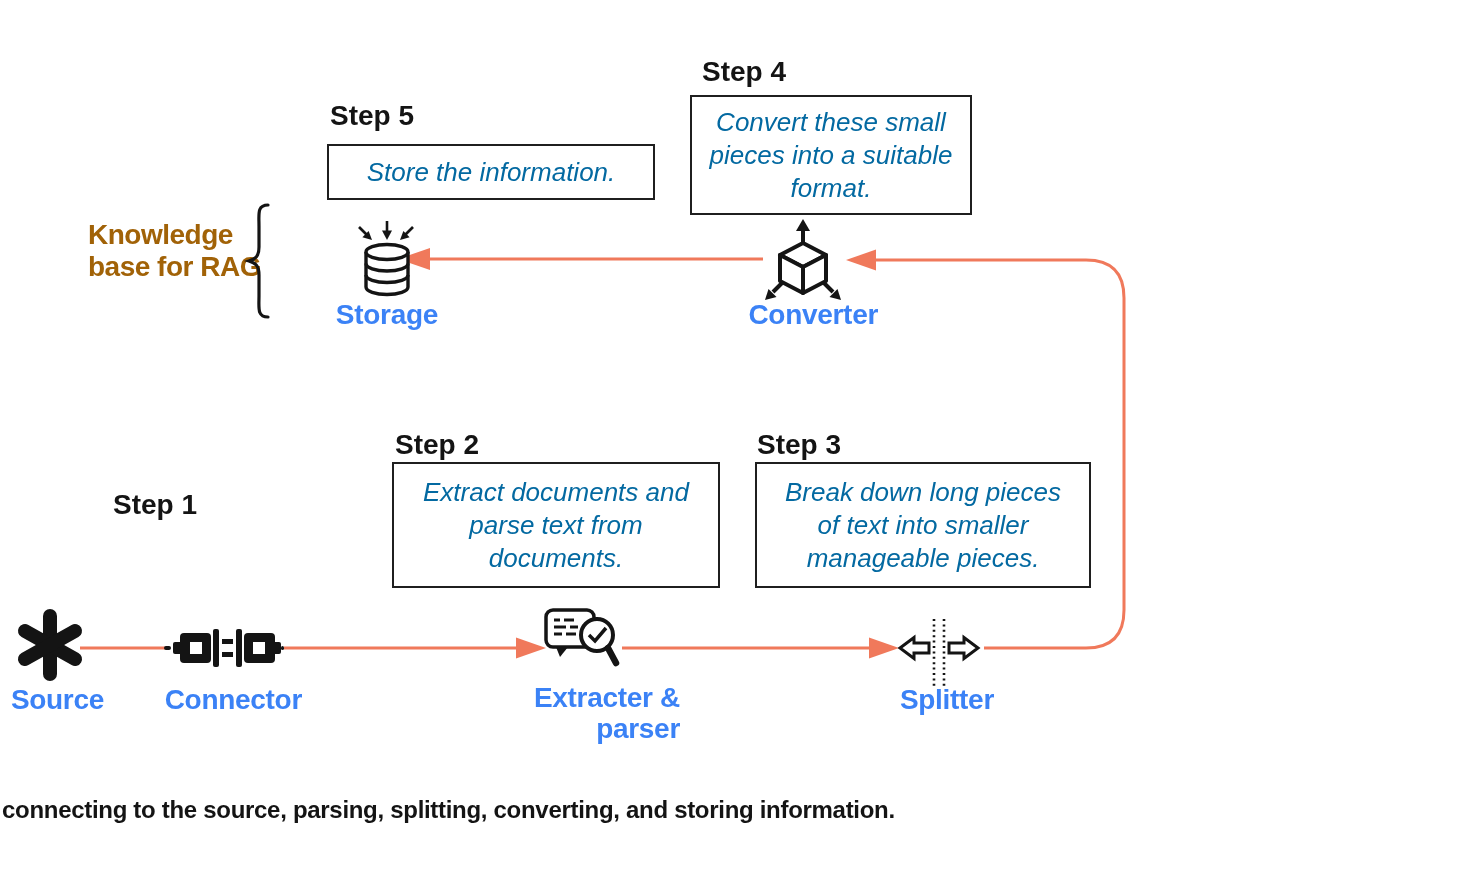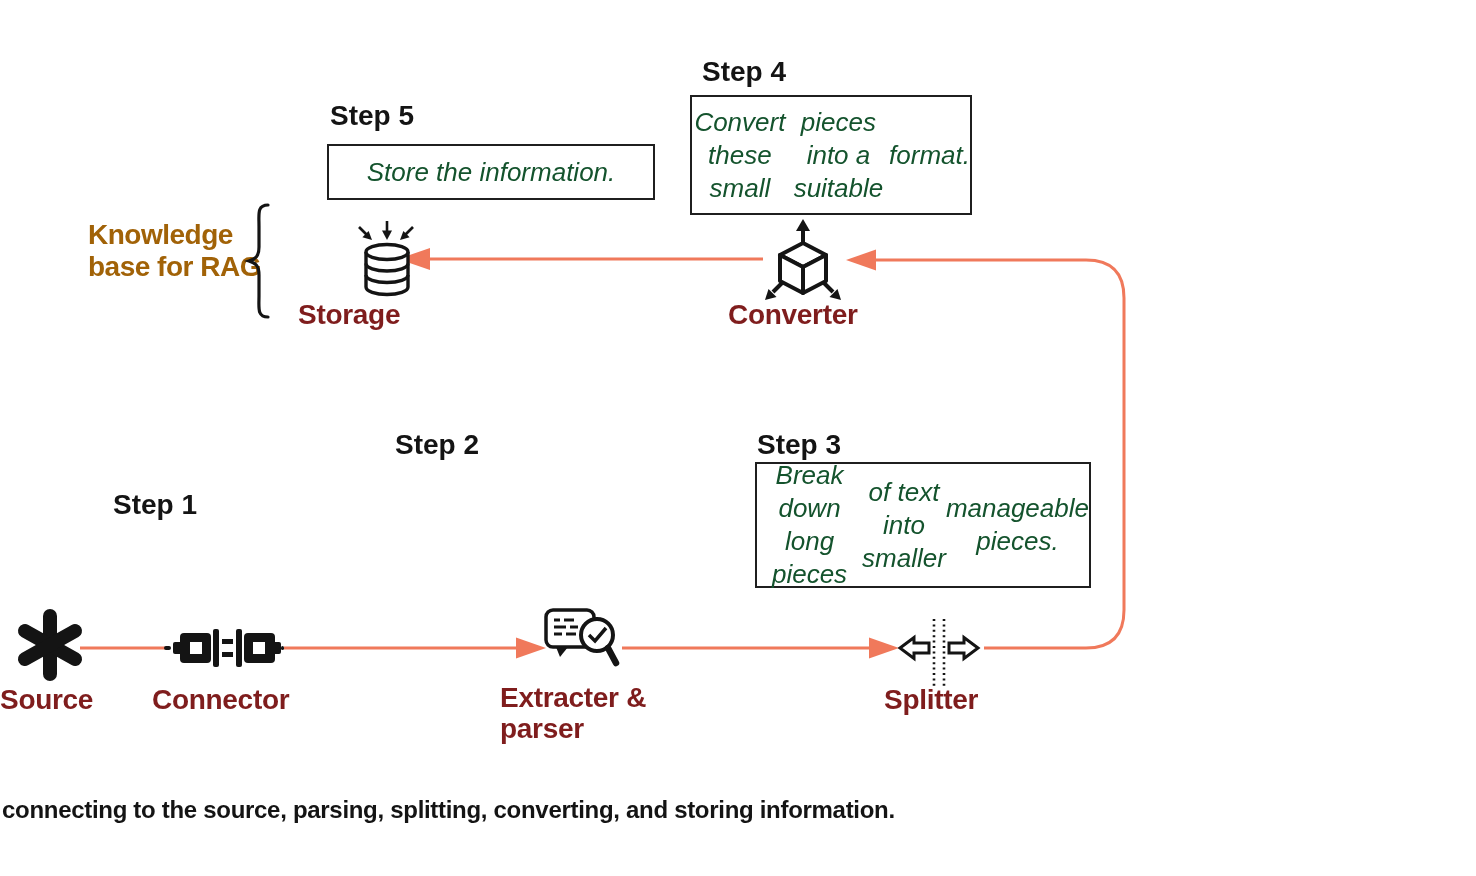--- a/index.html
+++ b/index.html
@@ -8,26 +8,26 @@
     font-family:"Liberation Sans","DejaVu Sans",sans-serif;color:#141414;
   }
   .abs{position:absolute;}
   svg{display:block;overflow:visible;}
   .overlay{position:absolute;left:0;top:0;}
   .step-title{
     position:absolute;font-weight:bold;font-size:28px;white-space:nowrap;color:#141414;
   }
   .note-box{
     position:absolute;border:2.5px solid #1f1f1f;background:#fff;
-    display:flex;flex-direction:row;justify-content:center;align-items:center;
-    font-style:italic;font-size:26px;line-height:33px;text-align:center;color:#14532d;
+    display:flex;flex-direction:column;justify-content:center;align-items:center;
+    font-style:italic;font-size:26px;line-height:33px;text-align:center;color:#0369a1;
   }
   .node-label{
-    position:absolute;font-weight:bold;font-size:28px;text-align:left;
-    line-height:31px;color:#7f1d1d;letter-spacing:-0.3px;
+    position:absolute;font-weight:bold;font-size:28px;text-align:right;
+    line-height:31px;color:#3b82f6;letter-spacing:-0.3px;
   }
   .kb-label{
     position:absolute;font-weight:bold;font-size:28px;line-height:32px;
     letter-spacing:-0.5px;color:#a16207;white-space:nowrap;
   }
   .caption{
     position:absolute;font-weight:bold;font-size:24px;line-height:35px;
     letter-spacing:-0.3px;color:#141414;white-space:nowrap;
   }
   .cap-num{margin-right:26px;}
@@ -106,20 +106,25 @@
       <polygon points="43,25 66,37 43,49 20,37"></polygon>
       <polygon points="20,37 43,49 43,75 20,63"></polygon>
       <polygon points="66,37 43,49 43,75 66,63"></polygon>
     </g>
   </svg>
   <div class="node-label" style="left:728px;top:299px;width:150px">Converter</div>
 
   <div class="step-title" style="left:113px;top:489px">Step 1</div>
 
   <div class="step-title" style="left:395px;top:429px">Step 2</div>
+  <div class="note-box" style="left:392px;top:462px;width:324px;height:122px">
+    <div>Extract documents and</div>
+    <div>parse text from</div>
+    <div>documents.</div>
+  </div>
 
   <div class="step-title" style="left:757px;top:429px">Step 3</div>
   <div class="note-box" style="left:755px;top:462px;width:332px;height:122px">
     <div>Break down long pieces</div>
     <div>of text into smaller</div>
     <div>manageable pieces.</div>
   </div>
 
   <svg class="abs" style="left:18px;top:610px" width="64" height="70" viewBox="0 0 64 70">
     <g stroke="#141414" stroke-width="14" stroke-linecap="round">

